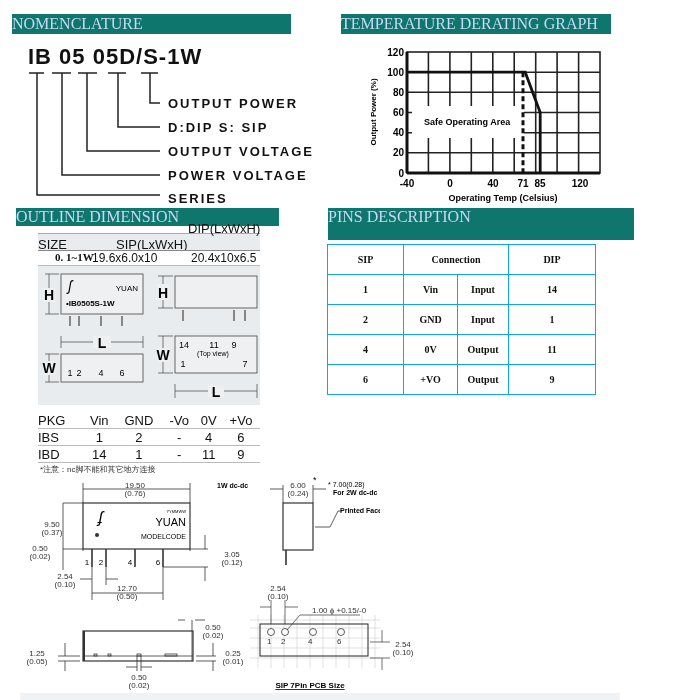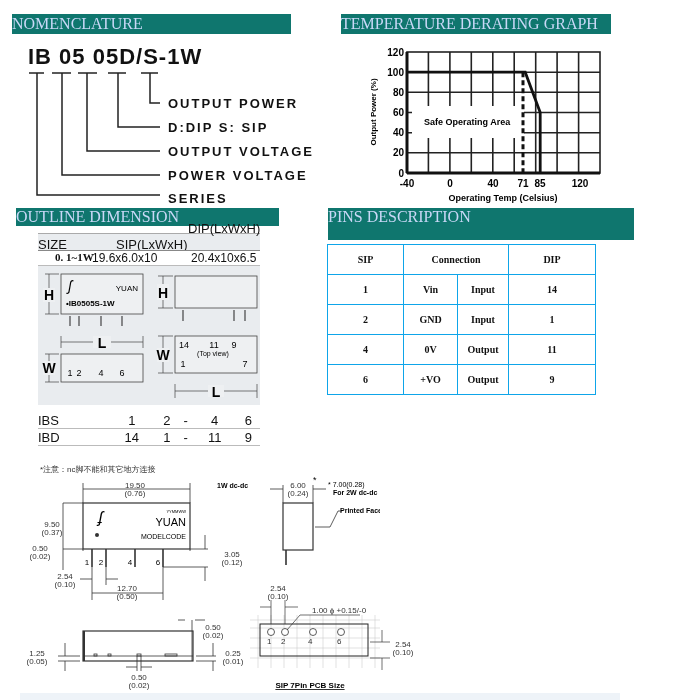--- a/index.html
+++ b/index.html
@@ -179,20 +179,28 @@
     <text x="176" y="82">11</text>
     <text x="196" y="82">9</text>
     <text x="145" y="101">1</text>
     <text x="207" y="101">7</text>
   </g>
   <text x="175" y="90" font-size="7" font-family="Liberation Mono, monospace" text-anchor="middle">(Top view)</text>
 </svg>
 
 <table class="pkg-table">
   <tbody>
+      <tr>
+    <td>PKG</td>
+    <td>Vin</td>
+    <td>GND</td>
+    <td>-Vo</td>
+    <td>0V</td>
+    <td>+Vo</td>
+  </tr>
   <tr>
     <td>IBS</td>
     <td>1</td>
     <td>2</td>
     <td>-</td>
     <td>4</td>
     <td>6</td>
   </tr>
   <tr>
     <td>IBD</td>

